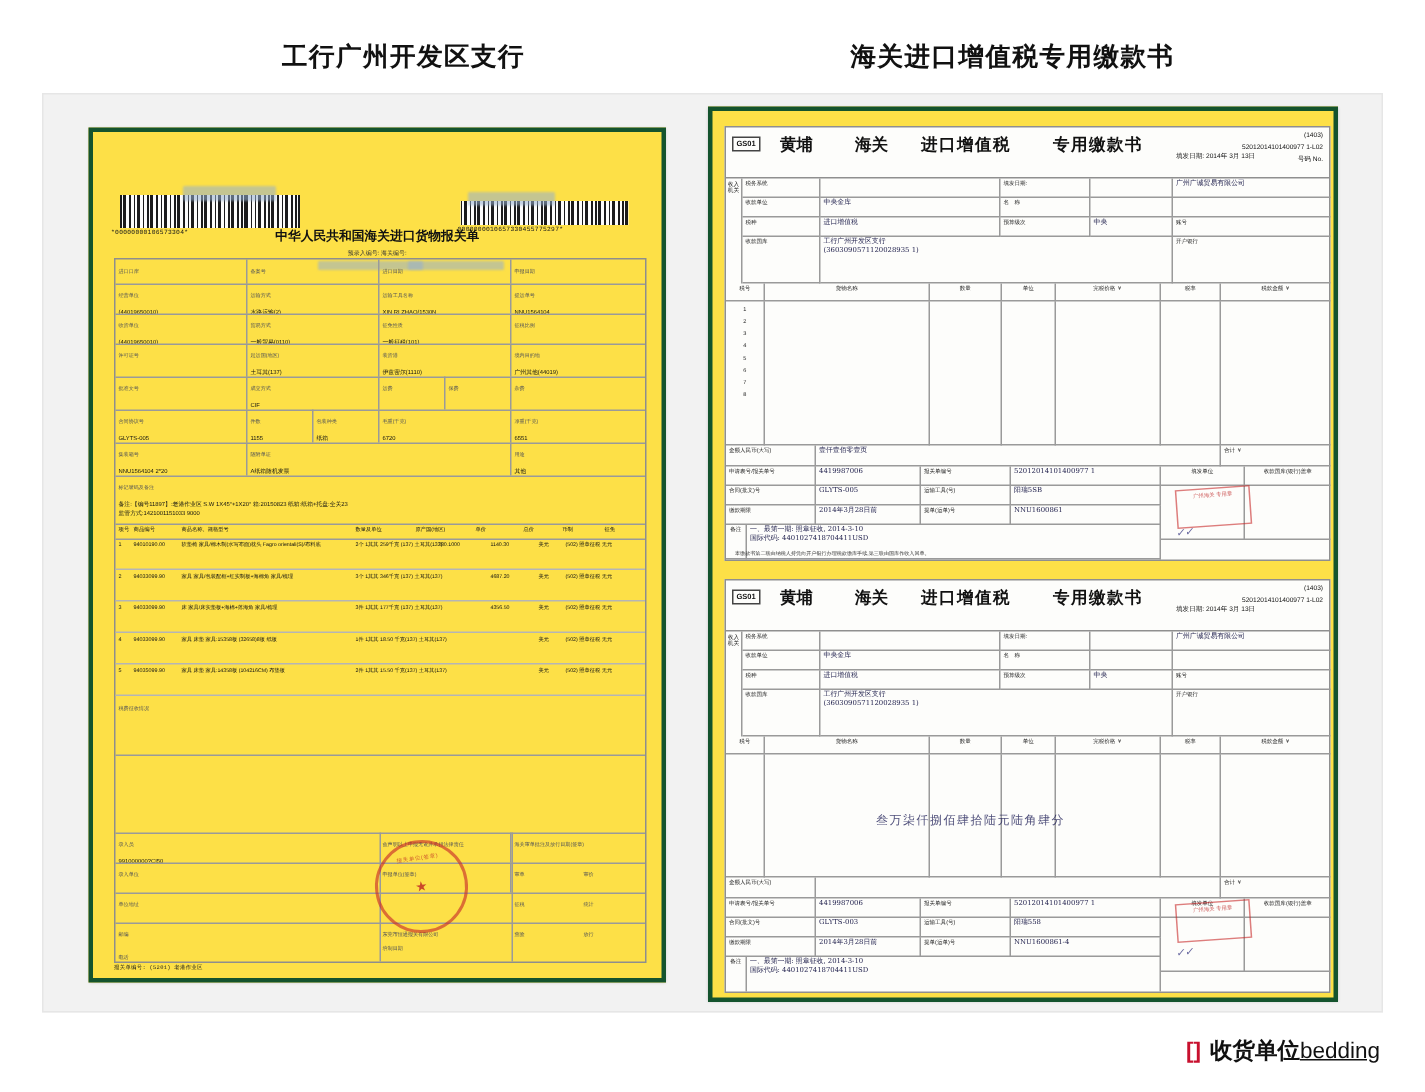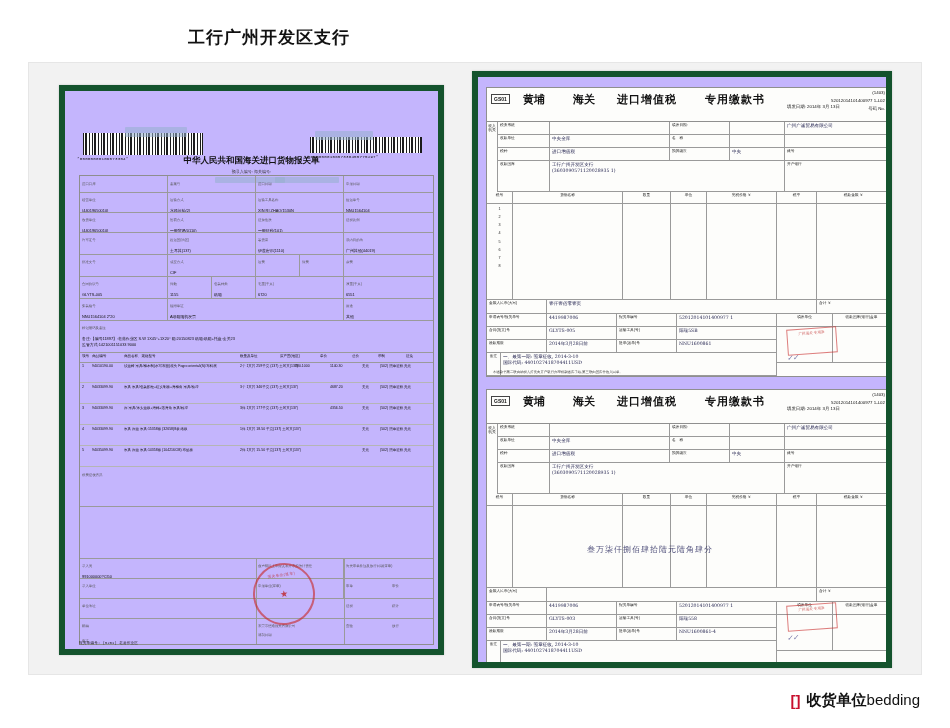--- a/index.html
+++ b/index.html
@@ -36,22 +36,22 @@
     position: absolute;
     left: 28px; top: 62px;
     width: 894px; height: 613px;
     background: #f2f2f2;
     border: 1px solid #e6e6e6;
   }
 
   
   .sheet {
     position: absolute;
-    background: #c4b5fd;
-    border: 6px solid #14532d;
+    background: #fde047;
+    border: 3px solid #14532d;
     box-shadow: 0 0 2px rgba(0,0,0,0.18);
     overflow: hidden;
   }
   .sheet-left  { left: 30px;  top: 22px;  width: 385px; height: 570px; }
   .sheet-right { left: 443px; top: 8px;   width: 420px; height: 597px; }
 
   
   .barcode {
     position:absolute;
     height: 22px;
@@ -247,29 +247,30 @@
   .brand {
     position:absolute;
     right: 30px; bottom: 18px;
     display:flex; align-items:center; gap:6px;
   }
   .brand-mark {
     font-size: 15px; color:#c8102e; font-weight:bold; line-height:1;
   }
   .brand-name { font-size: 15px; color:#111; }
   .brand-name b { font-weight:bold; }
-  .brand-sub { font-weight: normal; color:#111; }
+  .brand-sub { font-weight: normal; color:#111;text-decoration:underline; }
 </style>
 </head>
 <body>
 
 <div class="page">
 
   <div class="headings">
     <div class="heading left">工行广州开发区支行</div>
+    <div class="heading right">海关进口增值税专用缴款书</div>
   </div>
 
   <div class="canvas">
 
     <div class="sheet sheet-left">
 
       <div class="barcode b1"></div>
       <div class="barcode b2"></div>
       <div class="barcode-num bn1">*00000000106573304*</div>
       <div class="barcode-num bn2">0000000010657330455775297*</div>

